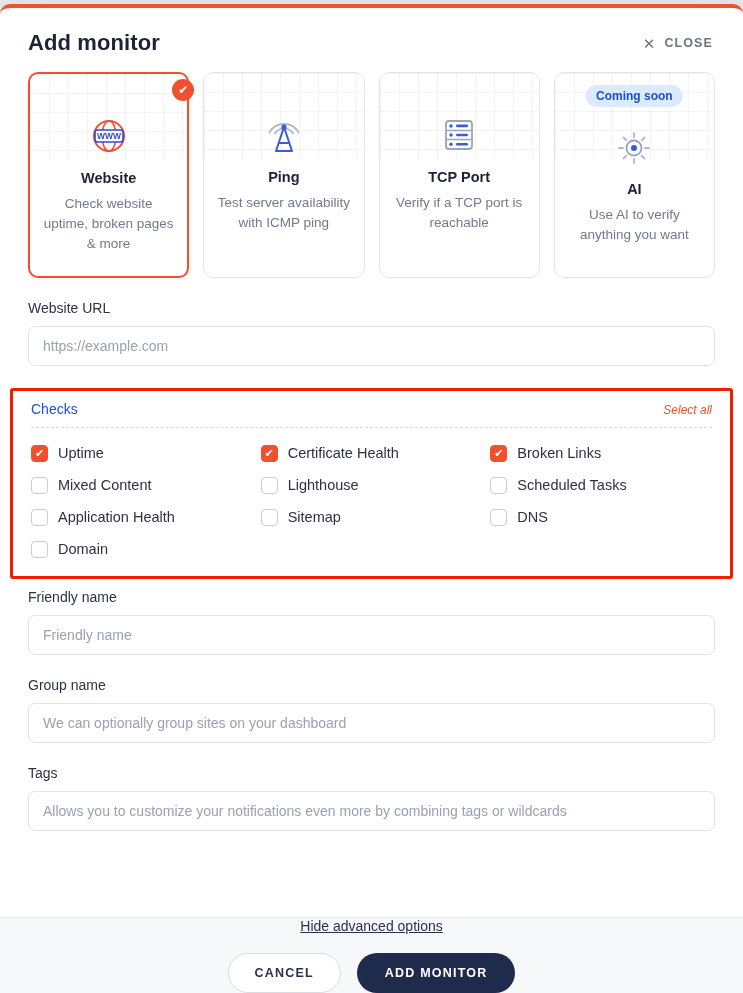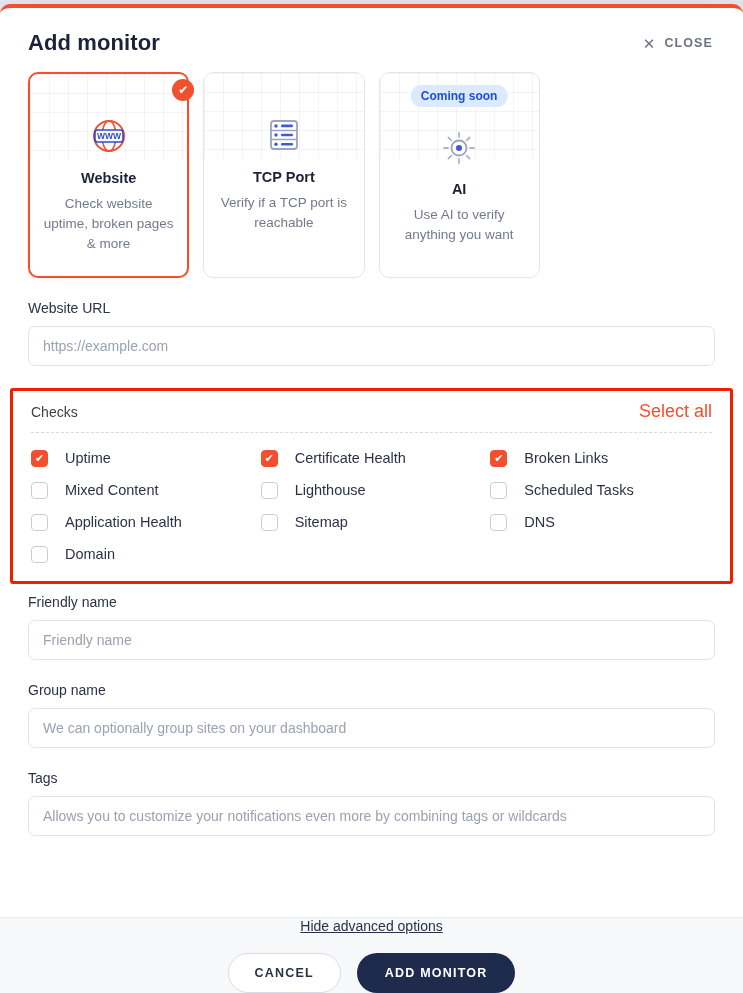--- a/index.html
+++ b/index.html
@@ -133,32 +133,32 @@
     margin: 22px 10px 0 10px;
     border: 3px solid #f01e00;
     border-radius: 3px;
     padding: 10px 18px 16px 18px;
   }
   .checks-head {
     display: flex; align-items: baseline; justify-content: space-between;
     padding-bottom: 10px;
     border-bottom: 1px dashed #d6d9e0;
   }
-  .checks-title { font-size: 14px; color: #404040; }
+  .checks-title { font-size: 14px; color: #1d4ed8; }
   .select-all {
-    font-size: 18px; color: #f1502f; cursor: pointer; font-weight: 400;
+    font-size: 12px; color: #f1502f; cursor: pointer; font-weight: 400; font-style: italic;
   }
   .checks-grid {
     display: grid;
     grid-template-columns: repeat(3, 1fr);
     row-gap: 10px; column-gap: 8px;
     margin-top: 14px;
   }
   .check-item {
-    display: flex; align-items: center; gap: 17px;
+    display: flex; align-items: center; gap: 10px;
     font-size: 14.5px; color: #2b3247; cursor: pointer;
     height: 22px;
   }
   .cbox {
     width: 17px; height: 17px; border-radius: 4px;
     border: 1.5px solid #c9cdd8; background: #fff;
     display: inline-flex; align-items: center; justify-content: center;
     flex: 0 0 17px;
   }
   .cbox.on { background: #f1502f; border-color: #f1502f; color: #fff; }
@@ -227,20 +227,34 @@
             <ellipse cx="24" cy="24" rx="7" ry="15" fill="none" stroke="#f1502f" stroke-width="1.6"></ellipse>
             <line x1="9" y1="24" x2="39" y2="24" stroke="#f1502f" stroke-width="1.6"></line>
             <rect x="10" y="18" width="28" height="12" rx="2.5" fill="#fff" stroke="#2f49d1" stroke-width="1.6"></rect>
             <text x="24" y="27" font-size="8.5" font-family="Liberation Sans, sans-serif" font-weight="700" fill="#2f49d1" text-anchor="middle">WWW</text>
           </svg>
         </div>
         <div class="card-name">Website</div>
         <div class="card-desc">Check website uptime, broken pages &amp; more</div>
       </div>
 
+      <div class="type-card">
+        <div class="grid-bg"></div>
+        <div class="card-icon">
+          <svg width="50" height="52" viewBox="0 0 50 52">
+            <path d="M10 26 A17 17 0 0 1 40 26" fill="none" stroke="#aeb6cc" stroke-width="2"></path>
+            <path d="M15.5 27 A11 11 0 0 1 34.5 27" fill="none" stroke="#aeb6cc" stroke-width="1.8"></path>
+            <path d="M25 20 L33 44 L17 44 Z" fill="none" stroke="#3b5bdb" stroke-width="2" stroke-linejoin="round"></path>
+            <line x1="19.5" y1="36" x2="30.5" y2="36" stroke="#3b5bdb" stroke-width="1.8"></line>
+            <circle cx="25" cy="20" r="2.6" fill="#3b5bdb"></circle>
+          </svg>
+        </div>
+        <div class="card-name">Ping</div>
+        <div class="card-desc">Test server availability with ICMP ping</div>
+      </div>
 
       <div class="type-card">
         <div class="grid-bg"></div>
         <div class="card-icon">
           <svg width="46" height="48" viewBox="0 0 46 48">
             <rect x="10" y="10" width="26" height="28" rx="3" fill="#fff" stroke="#9aa4c0" stroke-width="1.8"></rect>
             <line x1="10" y1="19.5" x2="36" y2="19.5" stroke="#9aa4c0" stroke-width="1.4"></line>
             <line x1="10" y1="28.5" x2="36" y2="28.5" stroke="#9aa4c0" stroke-width="1.4"></line>
             <circle cx="15" cy="15" r="1.7" fill="#3b5bdb"></circle>
             <circle cx="15" cy="24" r="1.7" fill="#3b5bdb"></circle>

